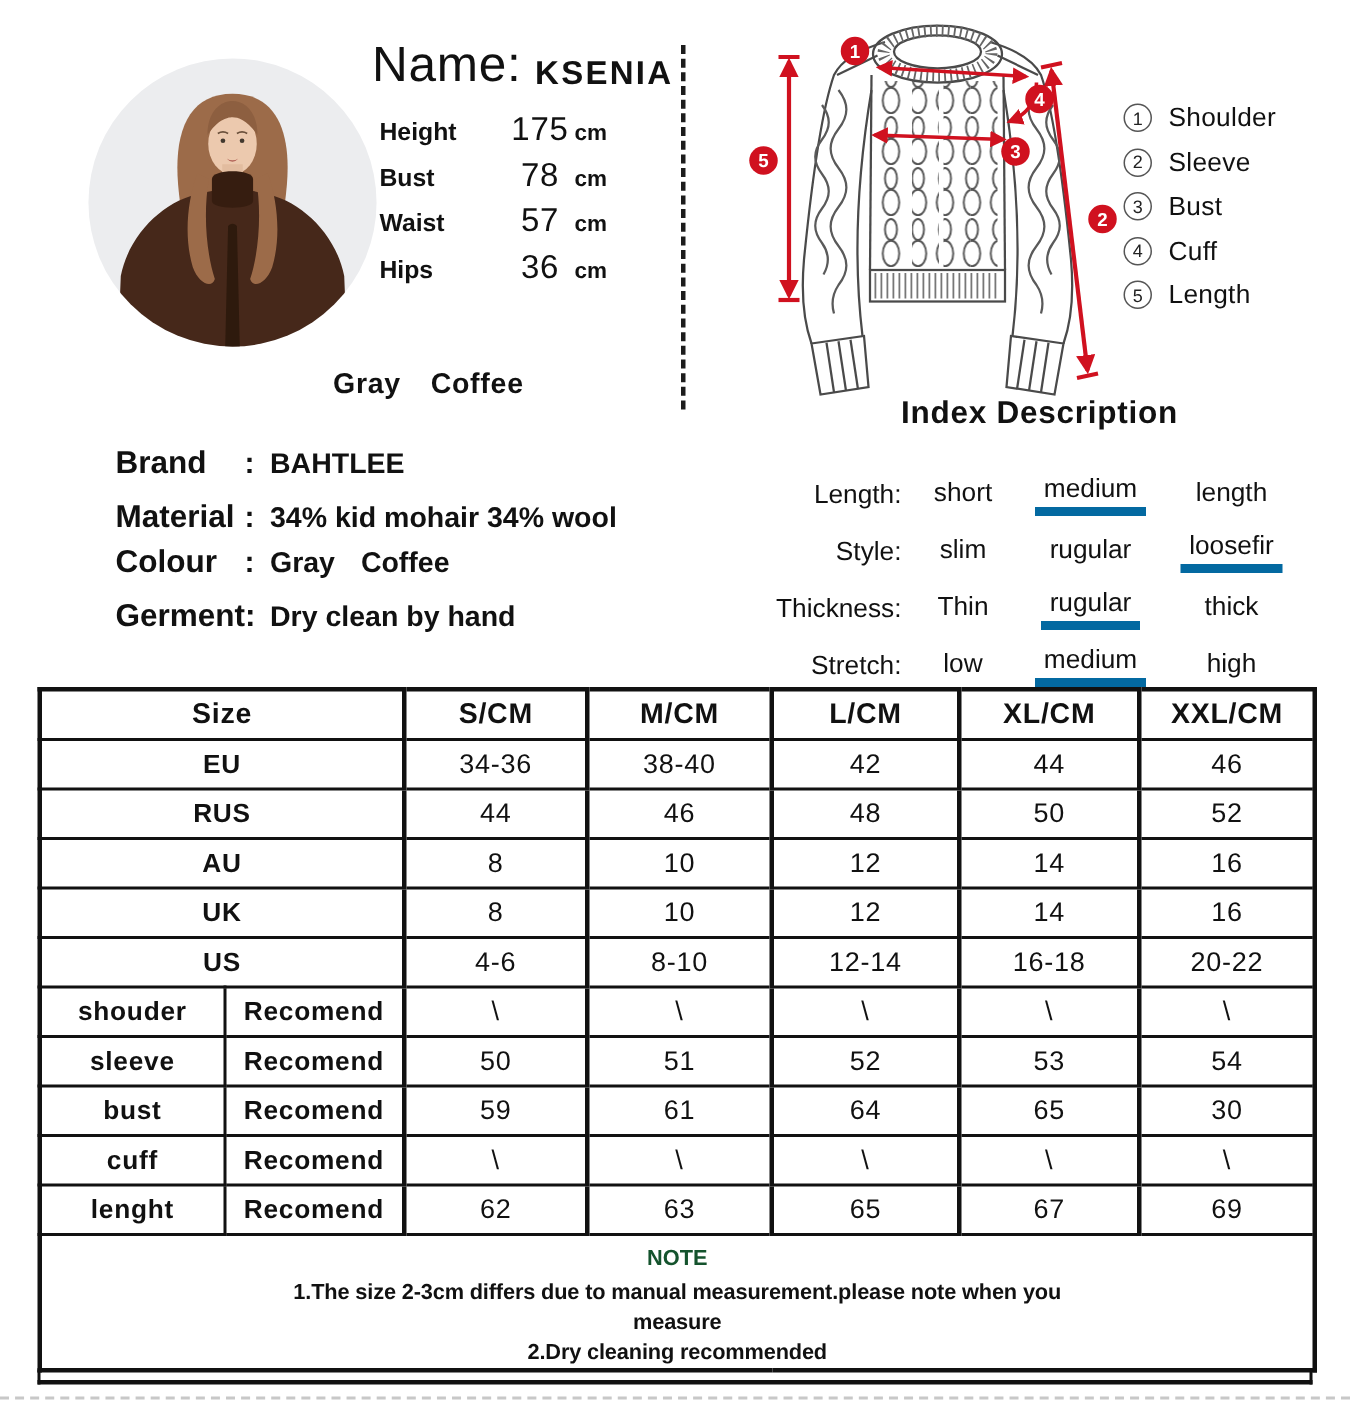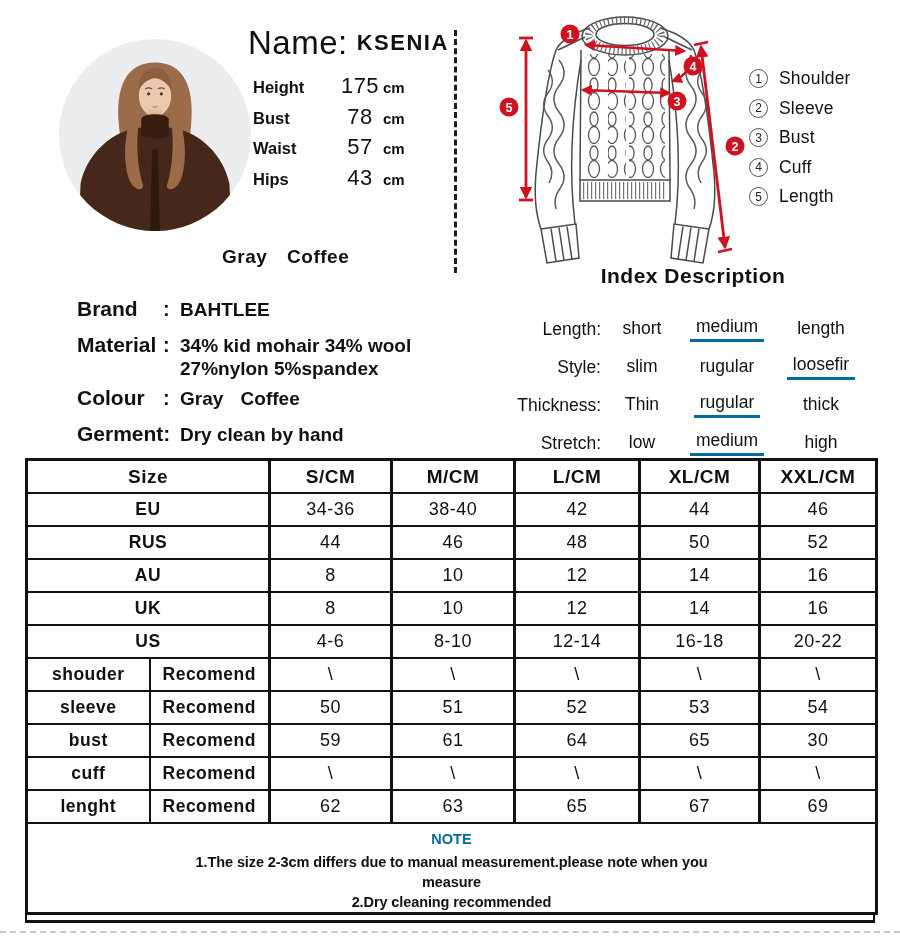--- a/index.html
+++ b/index.html
@@ -4,21 +4,21 @@
 <title>Size Chart</title>
 <style>
   html,body{margin:0;padding:0;background:#fff;}
   .canvas{position:relative;width:900px;height:944px;background:#fff;overflow:hidden;
           font-family:"Liberation Sans","DejaVu Sans",sans-serif;color:#111;}
 
   
   .photo{position:absolute;left:57px;top:37px;width:196px;height:196px;}
 
   
-  .name-block{position:absolute;left:248px;top:24px;display:flex;align-items:center;white-space:nowrap;}
+  .name-block{position:absolute;left:248px;top:24px;display:flex;align-items:flex-end;white-space:nowrap;}
   .name-label{font-size:33px;letter-spacing:.5px;}
   .name-value{font-size:22px;font-weight:700;letter-spacing:1.5px;margin-left:9px;}
 
   
   .measure-list{position:absolute;left:253px;top:73px;}
   .m-row{display:grid;grid-template-columns:84px 46px 34px;align-items:baseline;height:30.5px;}
   .m-label{font-weight:700;font-size:16.5px;}
   .m-value{text-align:center;font-size:22px;letter-spacing:.5px;}
   .m-unit{font-size:15px;font-weight:700;}
 
@@ -46,32 +46,32 @@
               display:flex;align-items:center;justify-content:center;font-size:12px;color:#222;flex:none;}
   .legend-label{font-size:17.5px;letter-spacing:.2px;}
 
   
   .index{position:absolute;left:497px;top:264px;width:392px;}
   .index-title{text-align:center;font-size:21px;font-weight:700;letter-spacing:.5px;margin-bottom:22px;}
   .index-row{display:grid;grid-template-columns:104px 82px 88px 100px;align-items:center;height:38px;font-size:17.5px;}
   .index-label{text-align:right;}
   .opt{text-align:center;}
   .opt span{display:inline-block;padding:0 6px 2px;}
-  .opt.selected span{border-bottom:3px solid #0369a1;}
+  .opt.selected span{border-bottom:6px solid #0369a1;}
 
   
   table.size-table{position:absolute;left:25px;top:458px;width:850px;border-collapse:collapse;
                    table-layout:fixed;border:3px solid #111;}
   .size-table th,.size-table td{border:2px solid #111;text-align:center;height:31px;padding:0;
                    font-size:18px;letter-spacing:.5px;overflow:hidden;}
   .size-table th{font-size:19px;font-weight:700;}
   .size-table td.lbl{font-weight:700;font-size:17.5px;}
   .size-table .vb{border-left-width:3px;}
   .size-table td.note-cell{height:86px;vertical-align:top;letter-spacing:0;}
-  .note-title{color:#0369a1;font-weight:700;font-size:14.5px;margin:7px 0 5px;text-align:center;}
+  .note-title{color:#14532d;font-weight:700;font-size:14.5px;margin:7px 0 5px;text-align:center;}
   .note-lines{width:572px;margin:0 auto;text-align:center;font-size:14.5px;font-weight:700;line-height:20px;letter-spacing:-.1px;}
 
   .bottom-strip{position:absolute;left:25px;top:913px;width:846px;height:7px;
                 border-left:2px solid #111;border-right:2px solid #111;border-bottom:3px solid #111;}
   .page-dash{position:absolute;left:0;top:931px;width:900px;border-top:2px dashed #c8c8c8;}
 </style>
 </head>
 <body>
 
 <div class="canvas">
@@ -119,41 +119,40 @@
       <span class="m-value">78</span>
       <span class="m-unit">cm</span>
     </div>
     <div class="m-row">
       <span class="m-label">Waist</span>
       <span class="m-value">57</span>
       <span class="m-unit">cm</span>
     </div>
     <div class="m-row">
       <span class="m-label">Hips</span>
-      <span class="m-value">43</span>
+      <span class="m-value">36</span>
       <span class="m-unit">cm</span>
     </div>
   </div>
 
   <div class="colorway">Gray Coffee</div>
 
   <div class="product">
     <div class="p-row">
       <span class="p-label">Brand</span>
       <span class="p-colon">:</span>
       <span class="p-value">
           <span class="v-line">BAHTLEE</span>
         </span>
     </div>
     <div class="p-row tight">
       <span class="p-label">Material</span>
       <span class="p-colon">:</span>
       <span class="p-value">
         <span class="v-line">34% kid mohair 34% wool</span>
-        <span class="v-line">27%nylon 5%spandex</span>
       </span>
     </div>
     <div class="p-row">
       <span class="p-label">Colour</span>
       <span class="p-colon">:</span>
       <span class="p-value wide">
           <span class="v-line">Gray Coffee</span>
         </span>
     </div>
     <div class="p-row">

